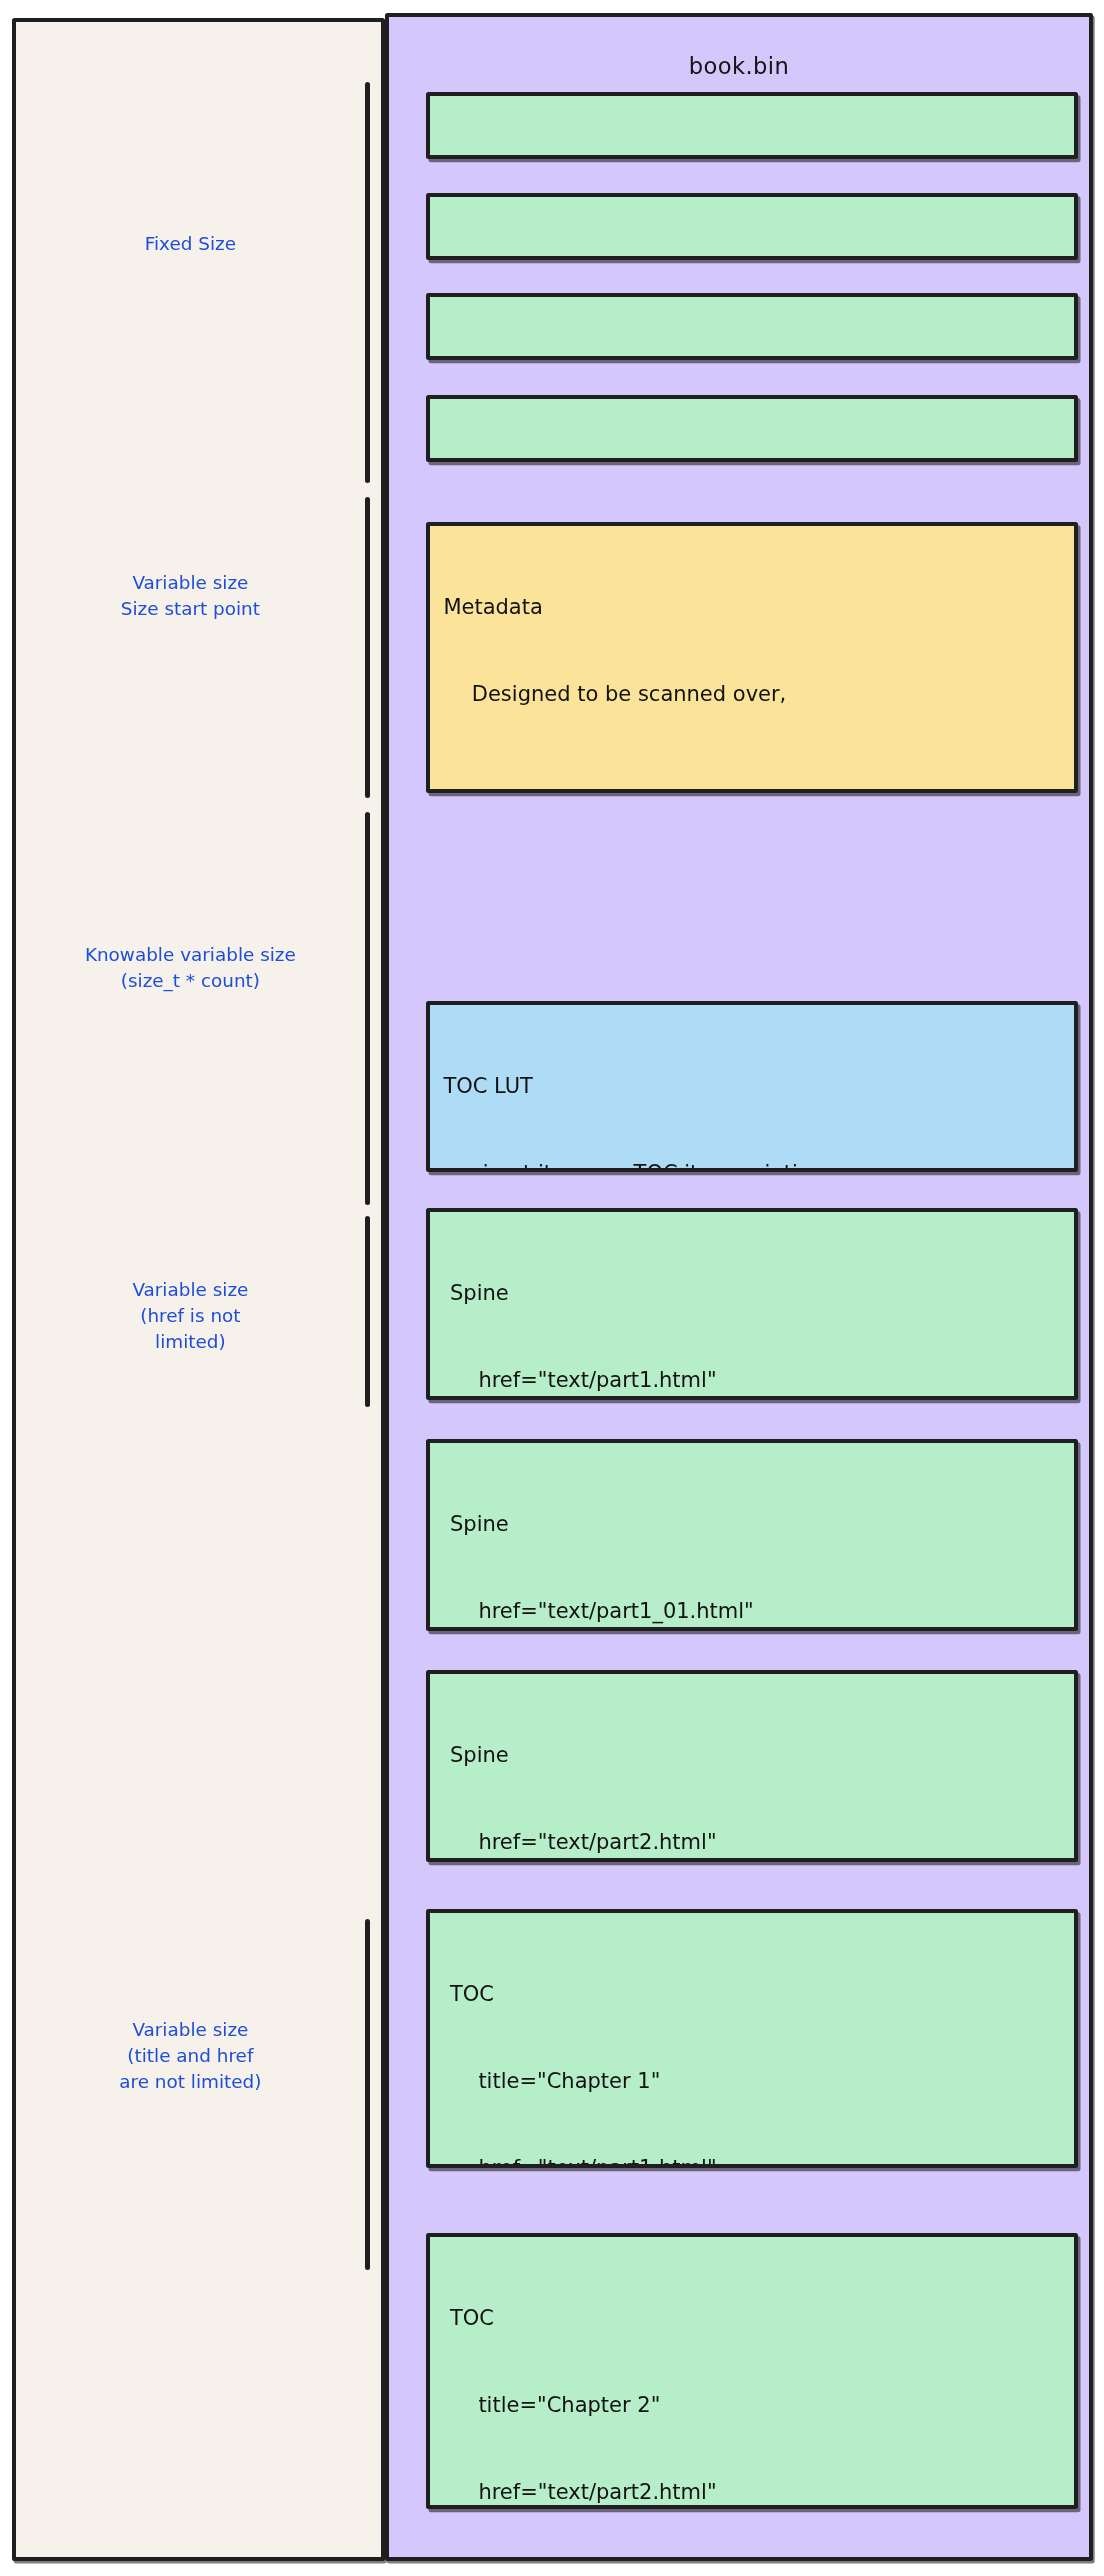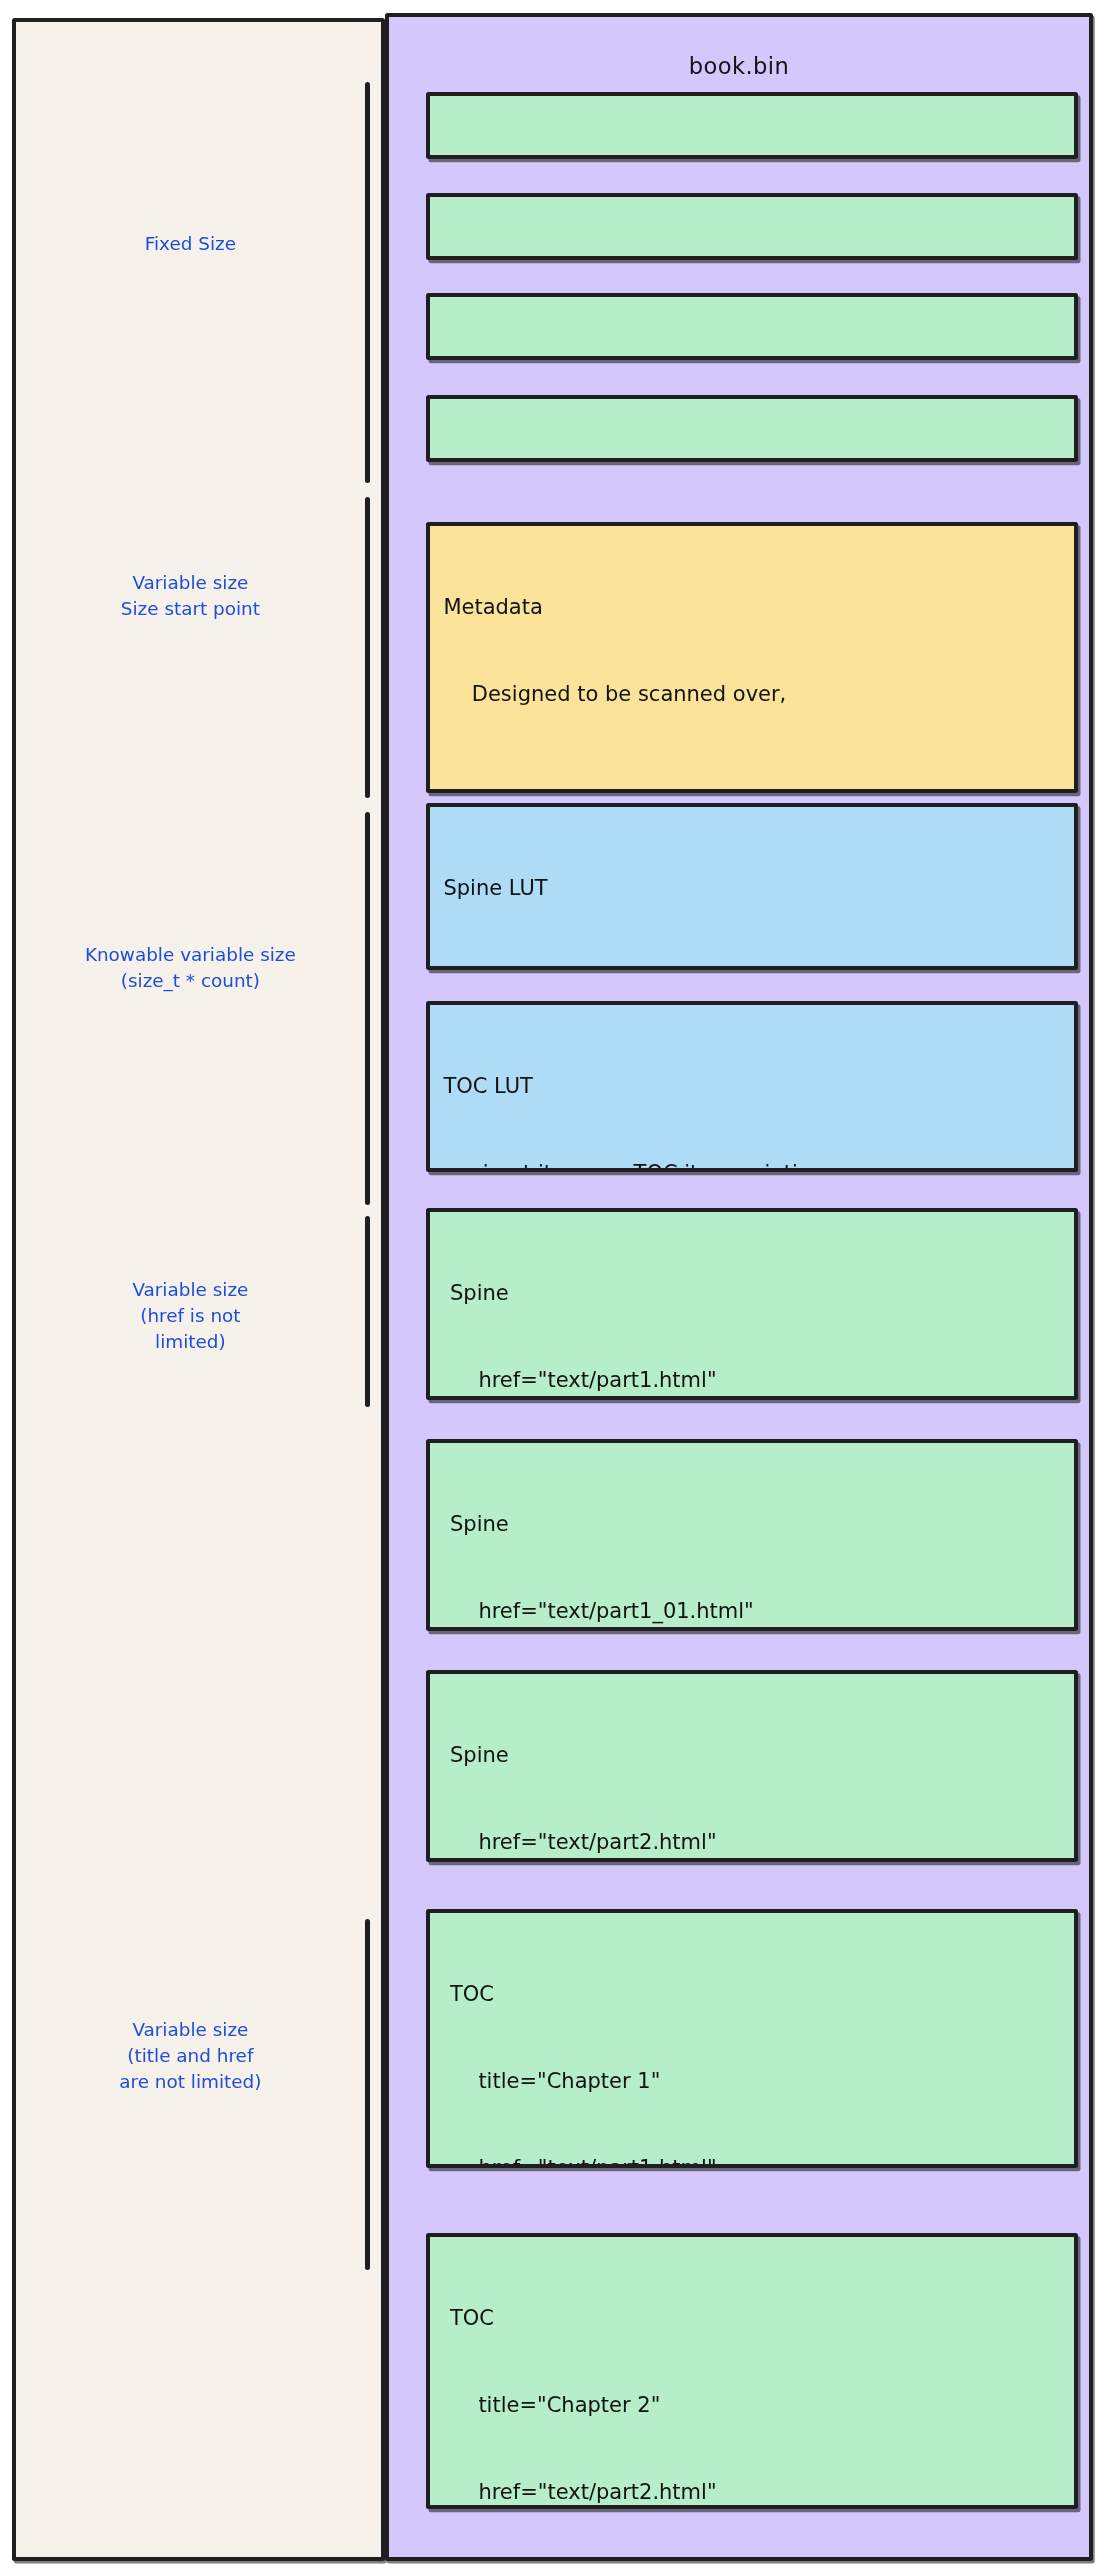--- a/index.html
+++ b/index.html
@@ -162,25 +162,20 @@
     </div>
 
     <div class="box yellow" style="top:485px; height:271px;margin-top:20px;">
       <span class="title-line">Metadata</span>
       <span class="sub-line">Designed to be scanned over,</span>
       
       
       
     </div>
 
-    <div class="box blue" style="top:786px; height:167px;">
-      <span class="title-line">Spine LUT</span>
-      <span class="sub-line">size_t item per spine item pointing</span>
-      
-    </div>
 
     <div class="box blue" style="top:984px; height:171px;">
       <span class="title-line">TOC LUT</span>
       <span class="sub-line">size_t item per TOC item pointing</span>
       
     </div>
 
     <div class="box green" style="top:1191px; height:192px;">
       <span class="title-line">Spine</span>
       <span class="sub-line">href="text/part1.html"</span>

